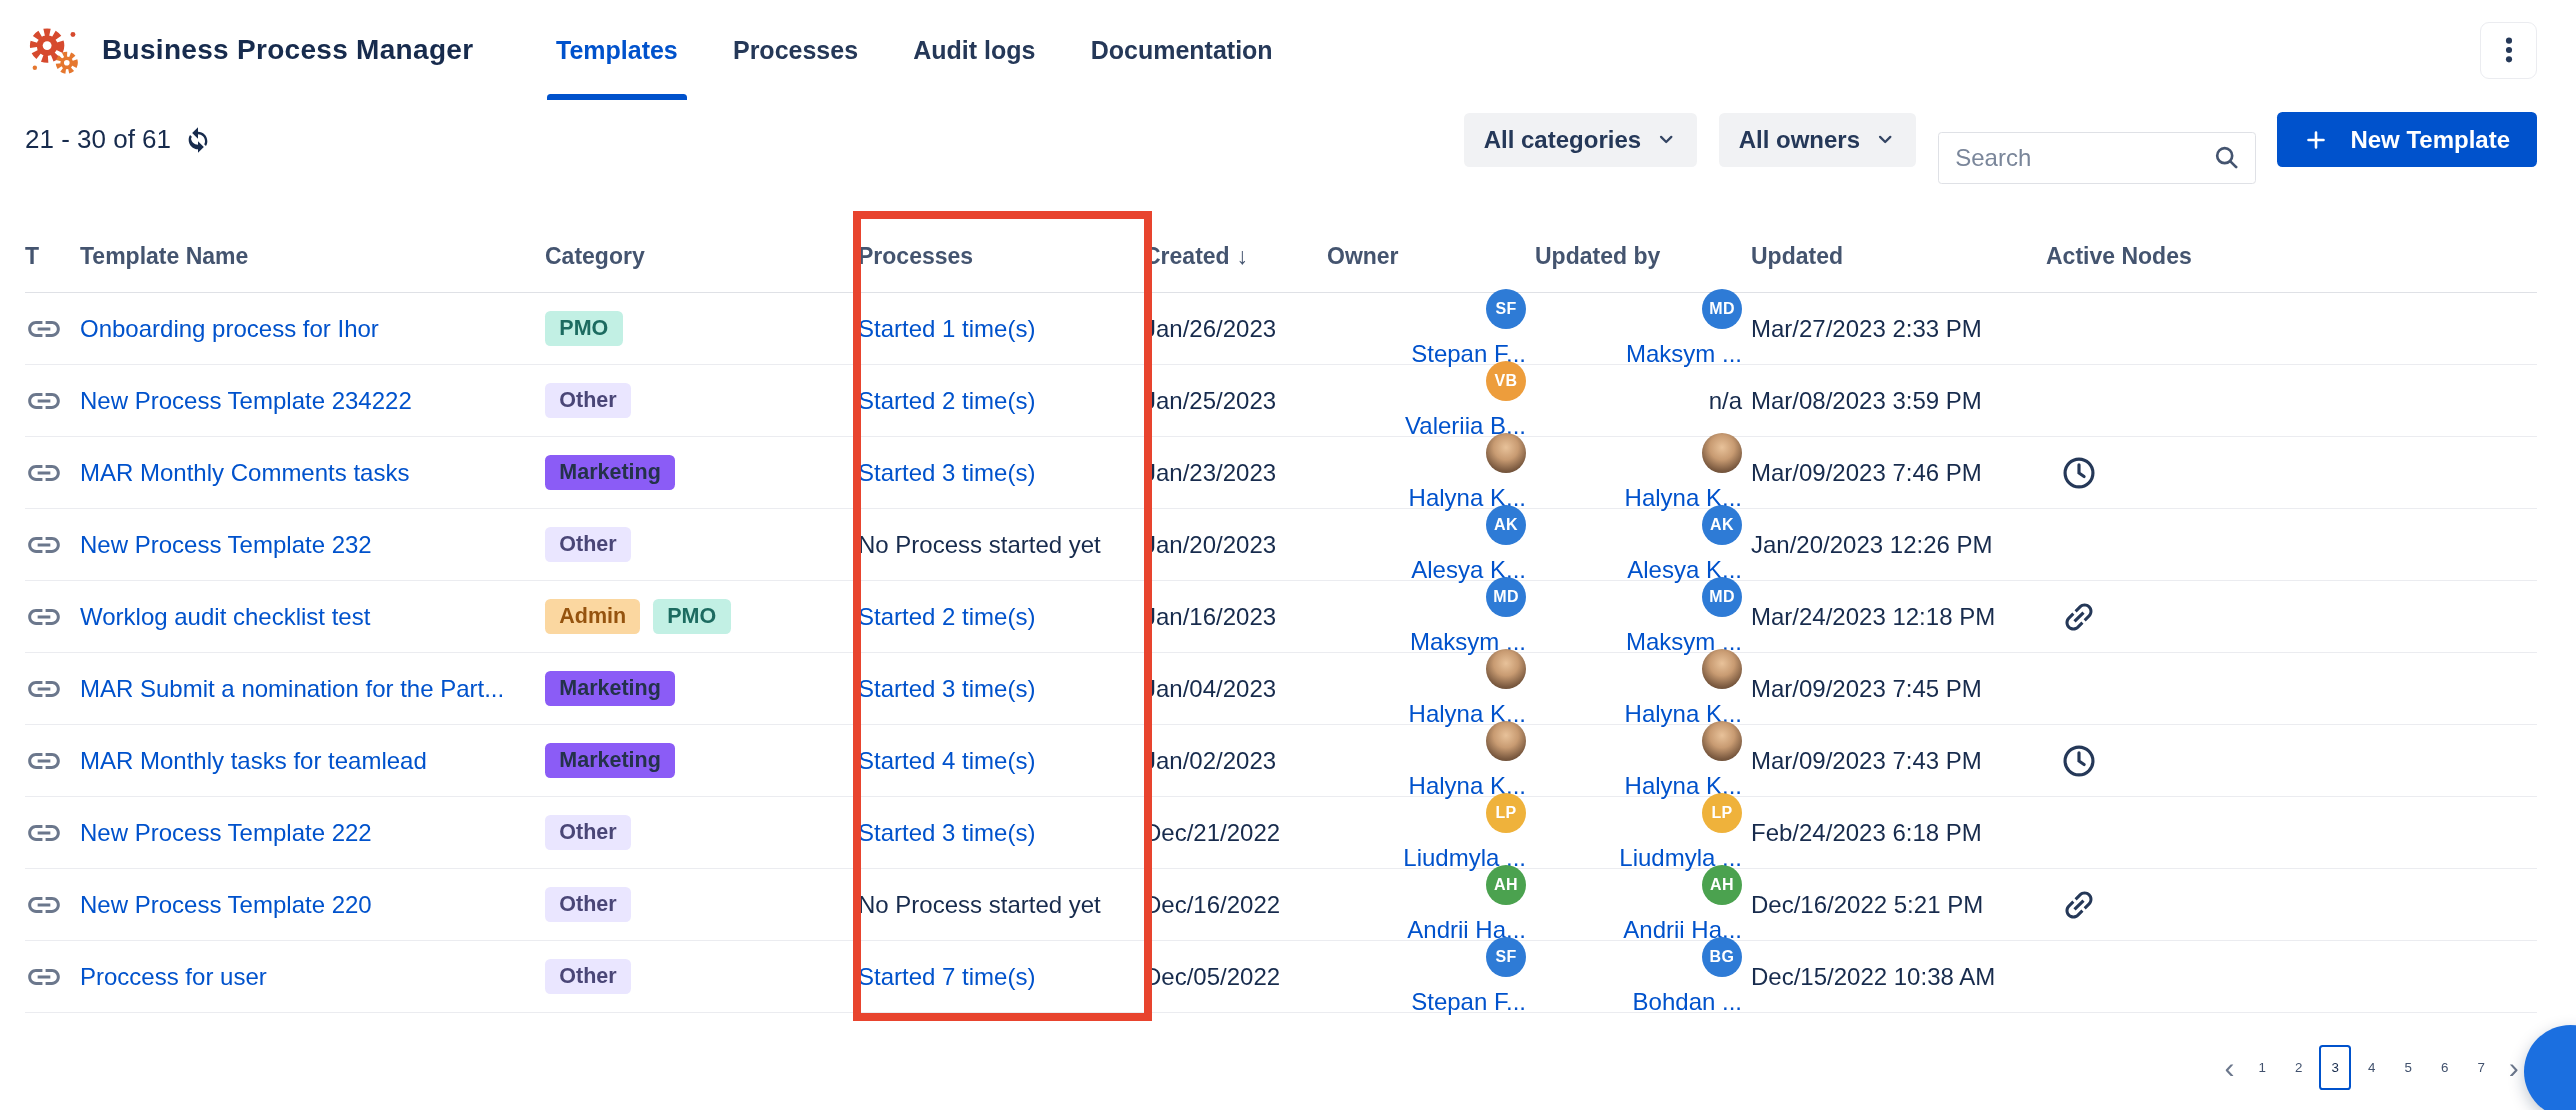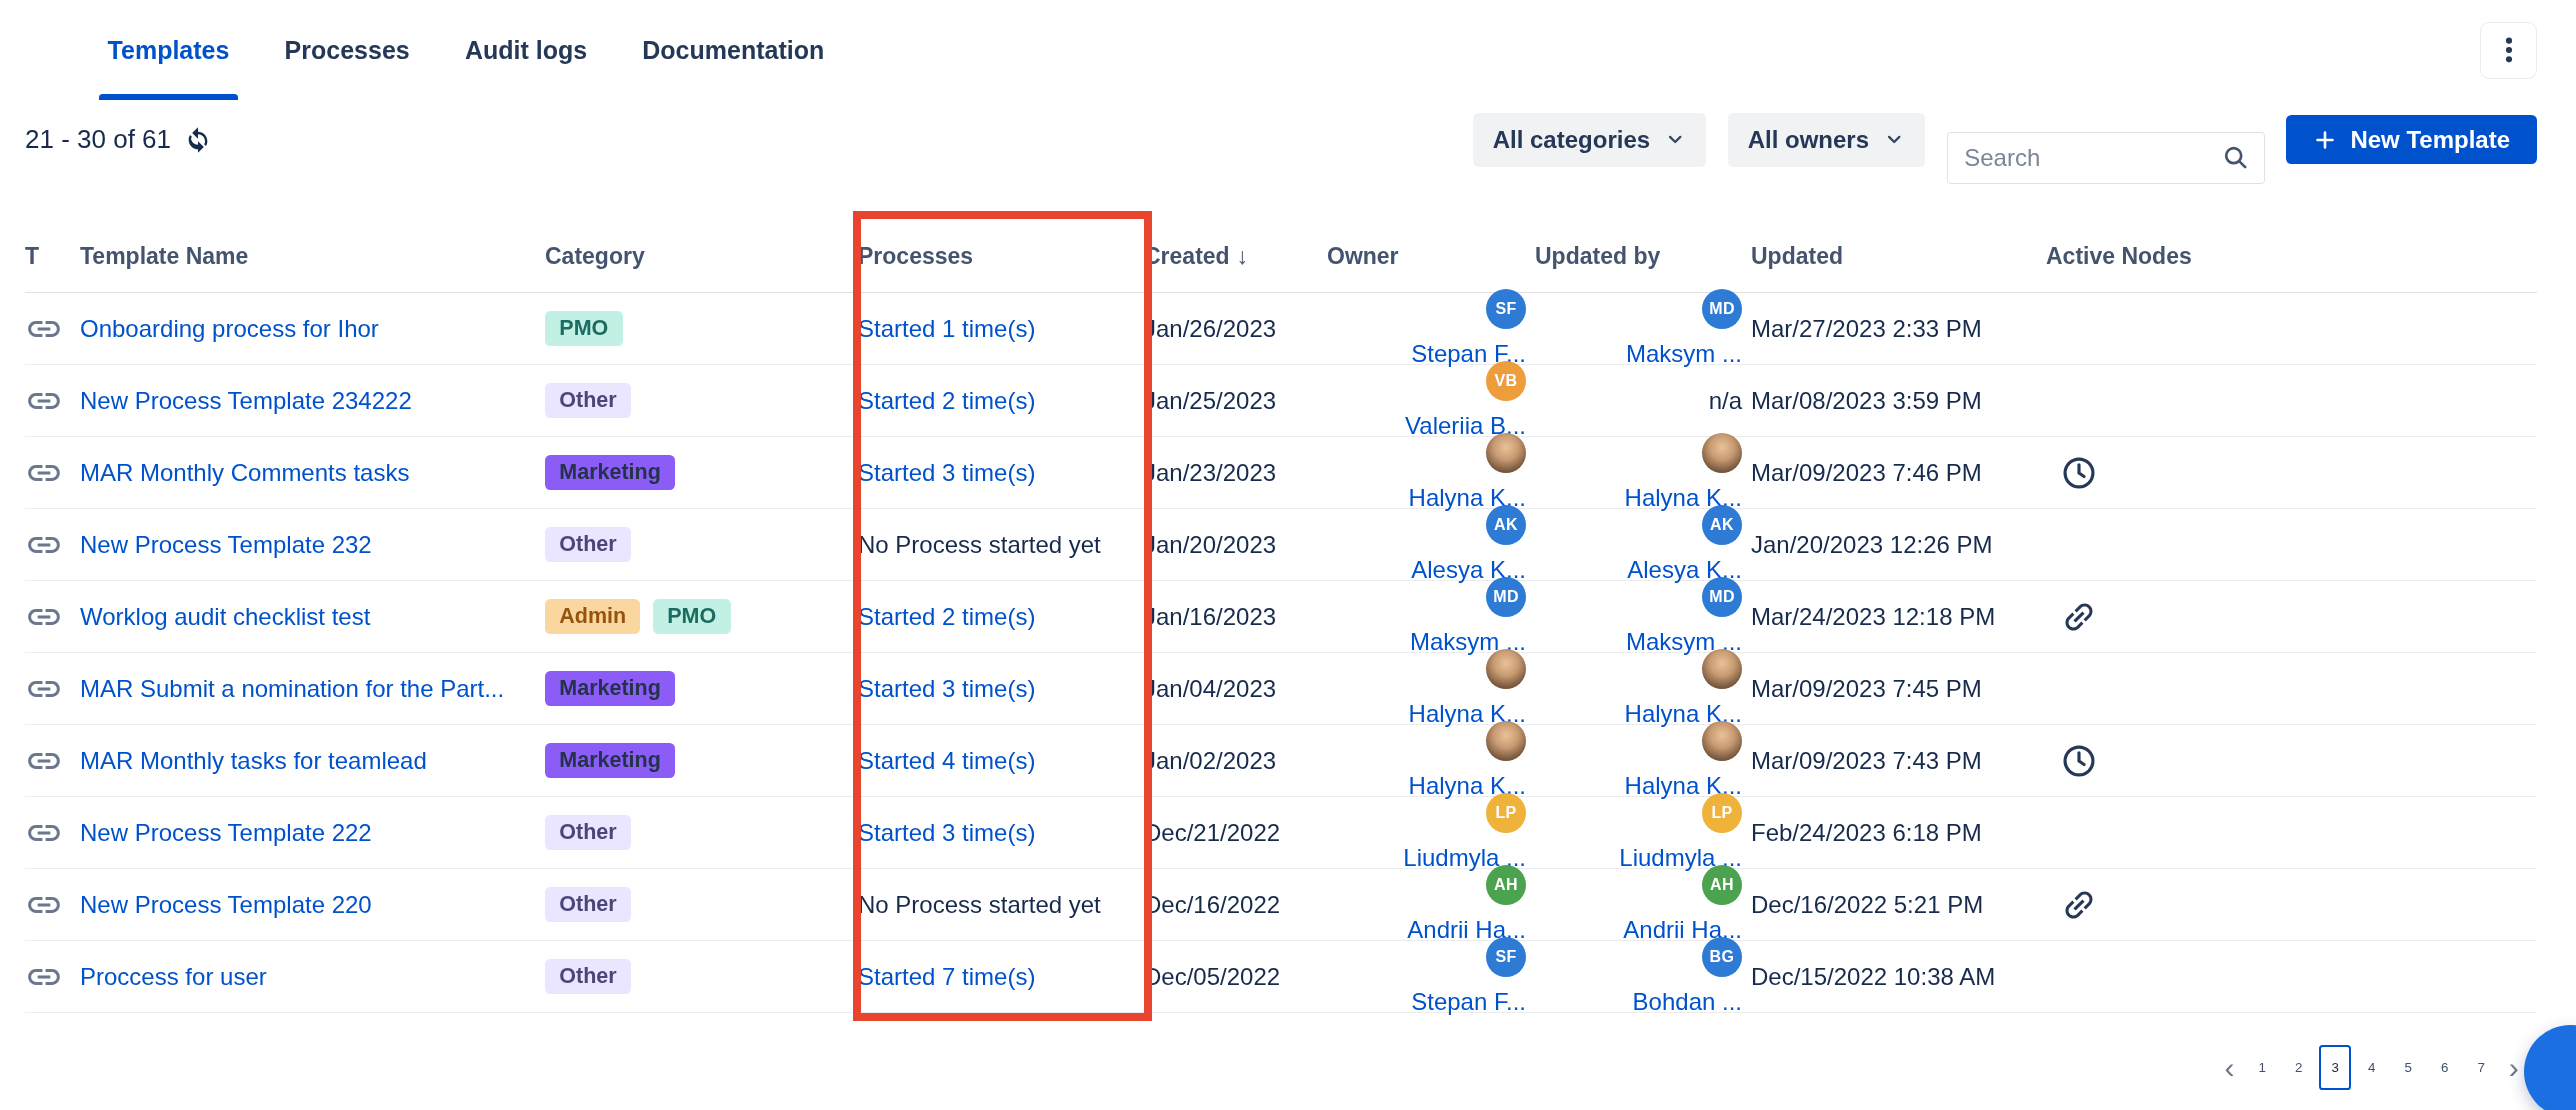--- a/index.html
+++ b/index.html
@@ -31,21 +31,21 @@
   .refresh { display:flex; align-items:center; }
   .refresh svg { width:28px; height:28px; }
   .controls { margin-left:auto; display:flex; align-items:center; gap:21.5px; }
   .dropdown { height:54px; background:#F1F2F4; border-radius:5.4px; padding:0 19.7px; display:flex; align-items:center; gap:14.3px; font-size:24px; font-weight:600; color:#253858; white-space:nowrap; }
   .dropdown svg { width:22.4px; height:22.4px; }
   .search { width:318px; height:52px; border:1.8px solid #DFE1E6; border-radius:3.6px; display:flex; align-items:center; padding:0 14.3px; background:#fff;margin-top:36px; }
   .search input { flex:1; min-width:0; border:0; outline:0; background:transparent; font-family:inherit; font-size:24px; color:#172B4D; }
   .search input::placeholder { color:#7A869A; }
   .search-ic { display:flex; flex:none; }
   .search-ic svg { width:29px; height:29px; }
-  .btn-primary { height:49px; background:#0052CC; border-radius:5.4px; color:#fff; display:flex; align-items:center; gap:13px; padding:0 27px; font-size:24px; font-weight:700; white-space:nowrap; }
+  .btn-primary { height:55px; background:#0052CC; border-radius:5.4px; color:#fff; display:flex; align-items:center; gap:22px; padding:0 27px; font-size:24px; font-weight:700; white-space:nowrap; }
   .btn-primary svg { width:24px; height:24px; }
 
   
   .table { margin-top:41px; padding:0 39px 0 25px; }
   .grid { display:grid; grid-template-columns:55px 465px 313px 286px 183px 208px 216px 295px 1fr; align-items:center; }
   .thead { height:73px; border-bottom:1.8px solid #DFE1E6; color:#44546F; font-size:23px; font-weight:700; }
   .hcell { white-space:nowrap; padding-right:9px; }
   .sort-arrow { margin-left:7.2px; font-weight:700; }
   .trow { height:72px; border-bottom:1.8px solid #EBECF0; }
   .cell { font-size:24px; white-space:nowrap; overflow:hidden; padding-right:9px; }
@@ -79,20 +79,35 @@
   .page.current { border:2.7px solid #0052CC; color:#172B4D; }
   .page-chevron { font-size:30px; color:#6B778C; padding:0 7.2px; }
 
   
   .fab { position:absolute; width:93px; height:93px; border-radius:50%; background:#1B6FE0; right:-41px; top:1025px; box-shadow:0 5.4px 16px rgba(9,30,66,.25); }
 </style>
 </head>
 <body>
 
 <header class="topbar">
+  <div class="brand">
+    <span class="logo">
+      <svg viewBox="0 0 48 48">
+        <circle cx="18" cy="20" r="10.5" fill="none" stroke="#D64A2E" stroke-width="7" stroke-dasharray="4.6 3.2"></circle>
+        <circle cx="18" cy="20" r="8.5" fill="#D64A2E"></circle>
+        <circle cx="18" cy="20" r="3.6" fill="#fff"></circle>
+        <circle cx="34" cy="34" r="6.5" fill="none" stroke="#E5772F" stroke-width="5" stroke-dasharray="3.2 2.3"></circle>
+        <circle cx="34" cy="34" r="5.2" fill="#E5772F"></circle>
+        <circle cx="34" cy="34" r="2.3" fill="#fff"></circle>
+        <circle cx="39" cy="11" r="2" fill="#D64A2E"></circle>
+        <circle cx="8" cy="38" r="1.8" fill="#E5772F"></circle>
+      </svg>
+    </span>
+    <span class="app-title">Business Process Manager</span>
+  </div>
   <nav class="tabs" id="tabs">
       <button class="tab active">Templates</button>
       <button class="tab">Processes</button>
       <button class="tab">Audit logs</button>
       <button class="tab">Documentation</button>
     </nav>
   <button class="kebab">
     <svg viewBox="0 0 24 24" fill="#253858">
         <circle cx="12" cy="5" r="2.3"></circle>
         <circle cx="12" cy="12" r="2.3"></circle>

